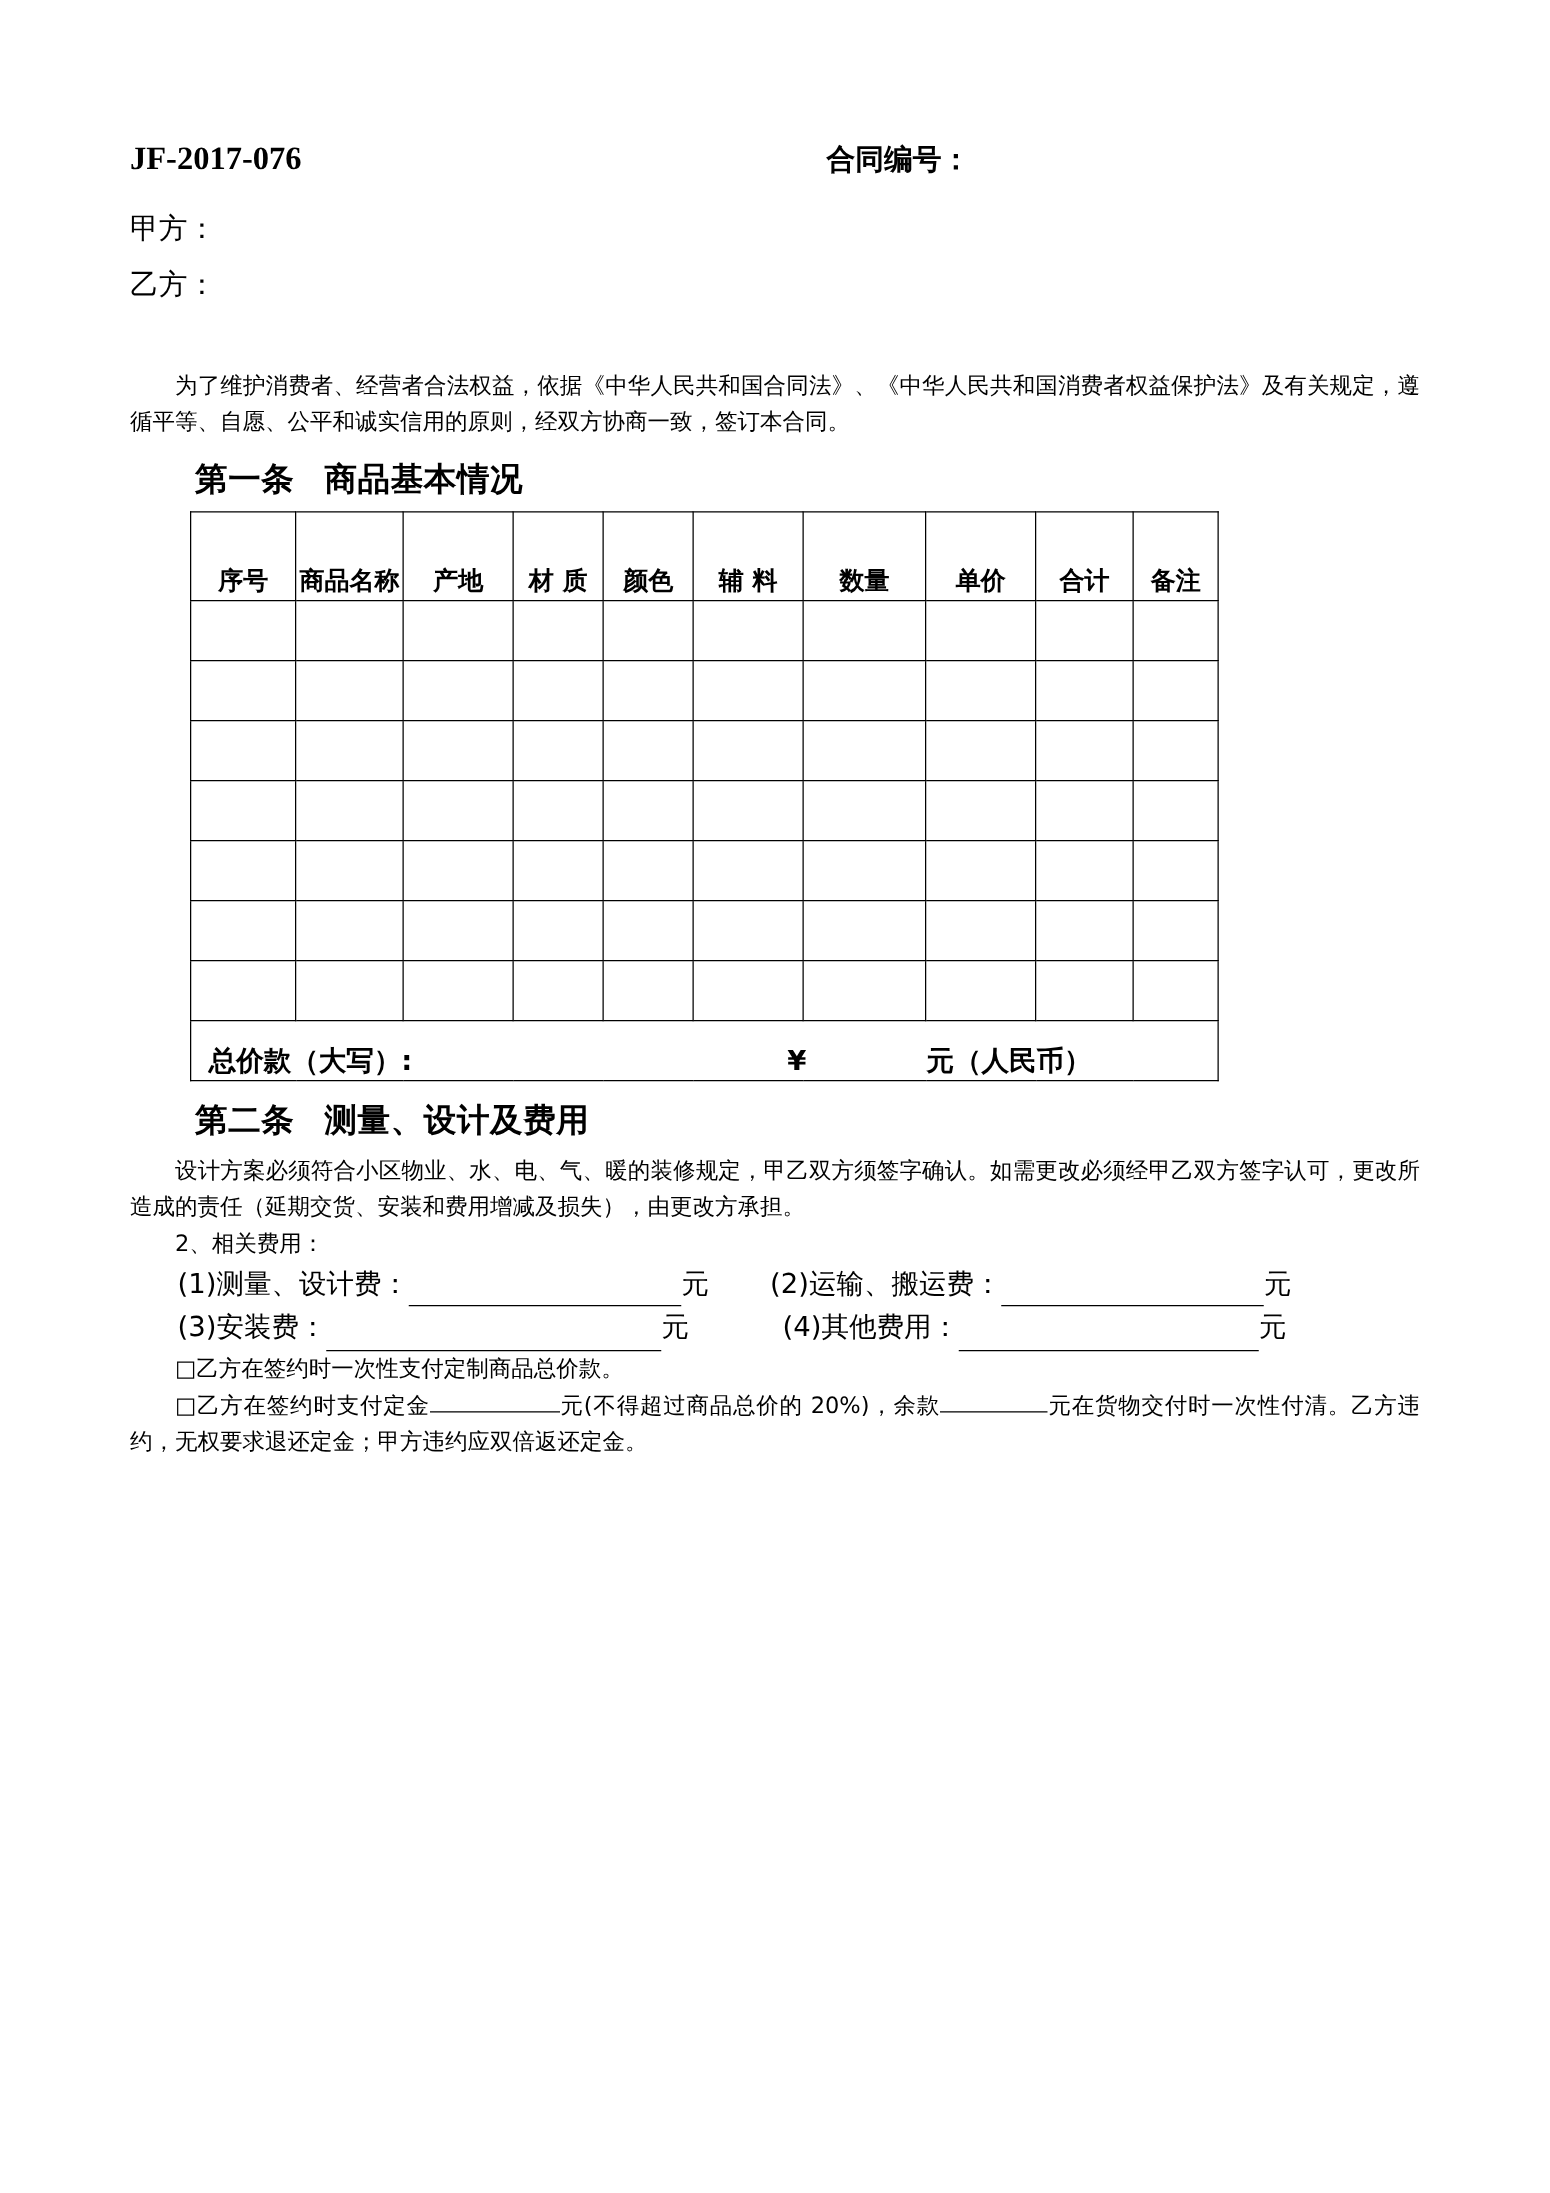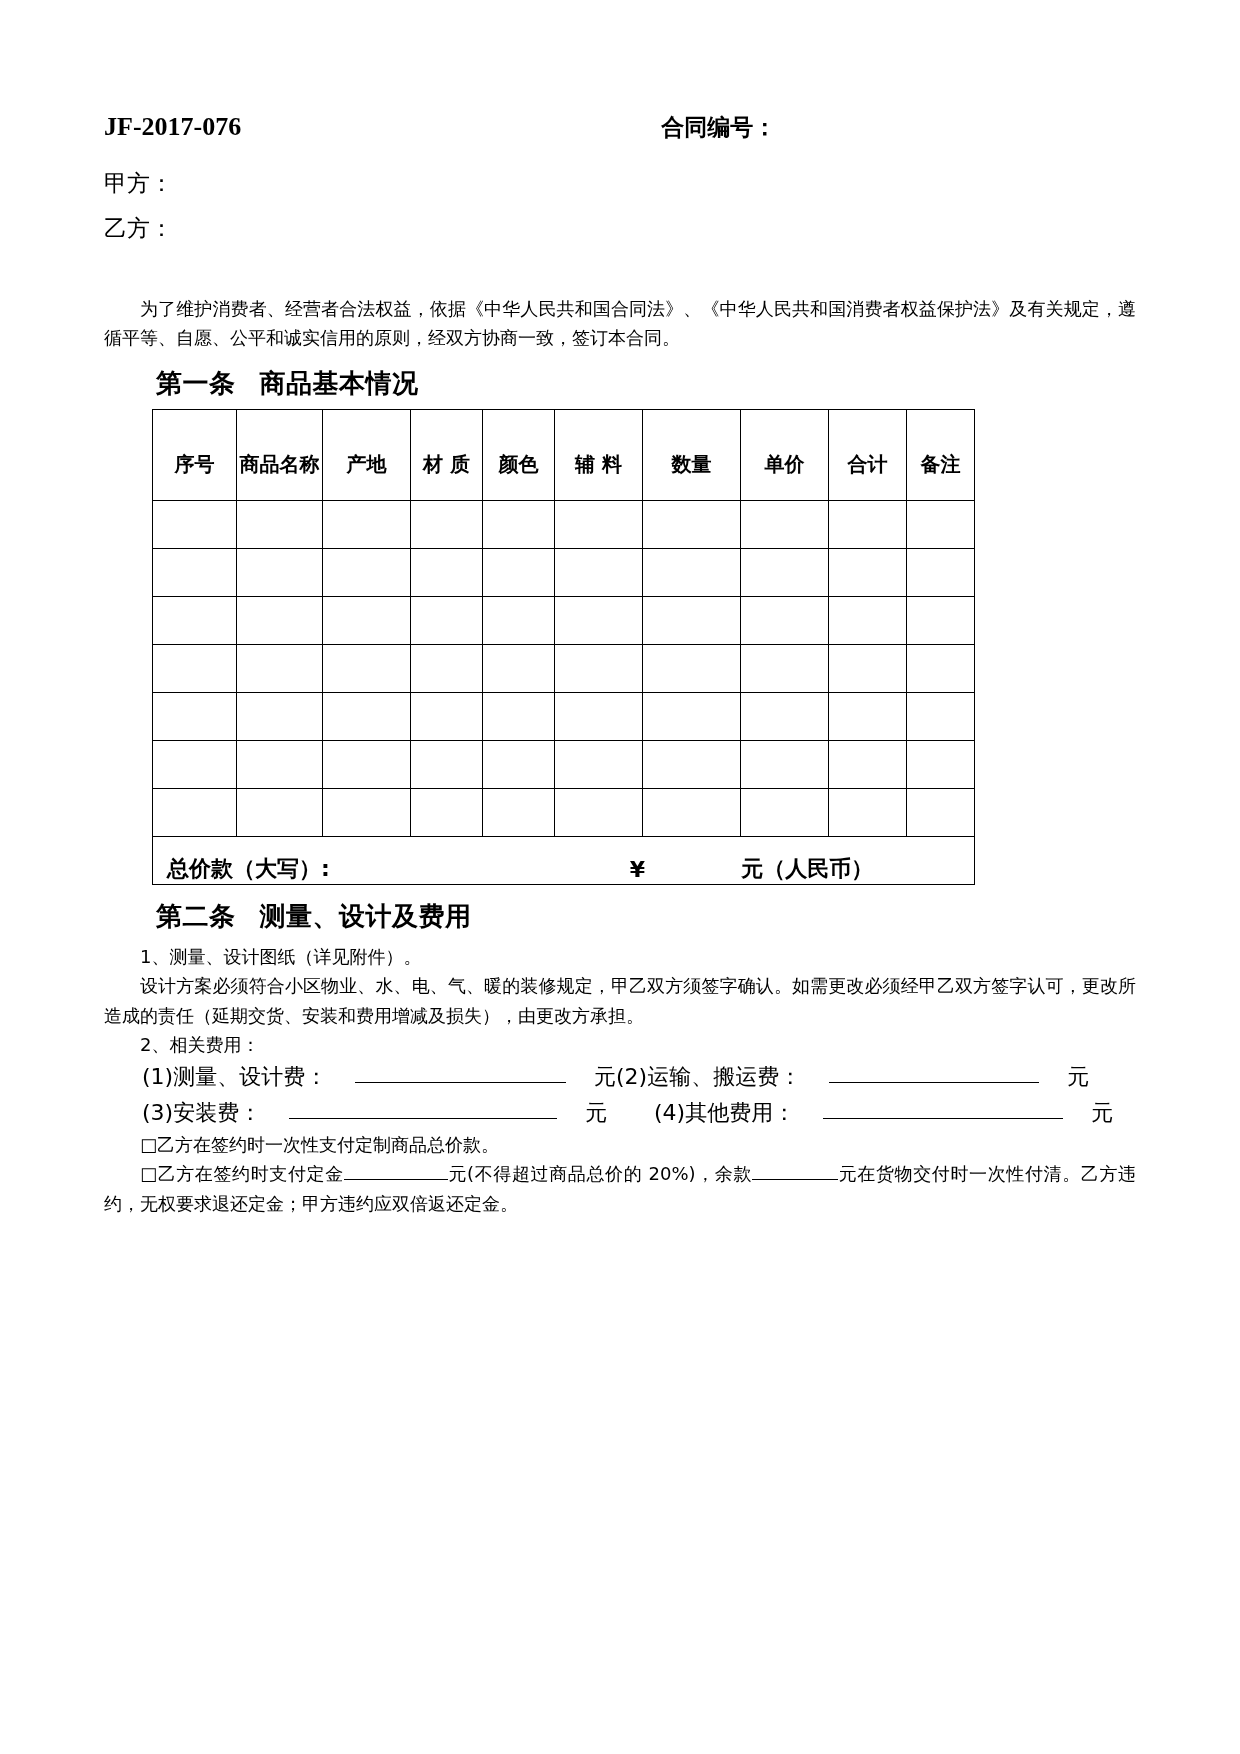--- a/index.html
+++ b/index.html
@@ -107,21 +107,21 @@
     font-family: "DejaVu Sans", sans-serif;
     font-weight: bold;
     font-size: 20px;
     text-align: center;
     vertical-align: bottom;
     padding: 0;
   }
   table.goods thead th {
     height: 66px;
     vertical-align: bottom;
-    padding-bottom: 24px;
+    padding-bottom: 4px;
     line-height: 1.18;
   }
   table.goods tbody td { height: 47px; }
   .total-row td {
     height: 48px;
     text-align: left;
     vertical-align: middle;
     position: relative;
   }
   .total-inner {
@@ -142,21 +142,21 @@
 
   
   .fee-row {
     display: flex;
     font-family: "DejaVu Sans", sans-serif;
     font-size: 22px;
     line-height: 1.62;
     margin: 0;
     padding-left: 38px;
   }
-  .fee-col { display: flex; align-items: flex-start; white-space: nowrap; gap: 28px; }
+  .fee-col { display: flex; align-items: flex-end; white-space: nowrap; }
   .fee-col.left { width: 474px; }
   .fee-col.right { }
   .ul-blank {
     display: inline-block;
     border-bottom: 1.4px solid #000;
     height: 1.05em;
   }
   .w-lg { width: 218px; }
   .w-md { width: 210px; }
   .w-sm { width: 58px; }
@@ -320,21 +320,20 @@
             </td>
           </tr>
         </tbody>
       </table>
     </div>
 
     <div class="section-head">
       <span>第二条</span><span class="gap"></span><span>测量、设计及费用</span>
     </div>
 
-    <p class="para indent">1、测量、设计图纸（详见附件）。</p>
     <p class="para indent">设计方案必须符合小区物业、水、电、气、暖的装修规定，甲乙双方须签字确认。如需更改必须经甲乙双方签字认可，更改所造成的责任（延期交货、安装和费用增减及损失），由更改方承担。</p>
 
 
     <p class="para indent">2、相关费用：</p>
 
     <div class="fee-row">
       <span class="fee-col left">
         <span>(1)测量、设计费：</span>
           <span class="ul-blank w-lg"></span>
           <span>元</span>

